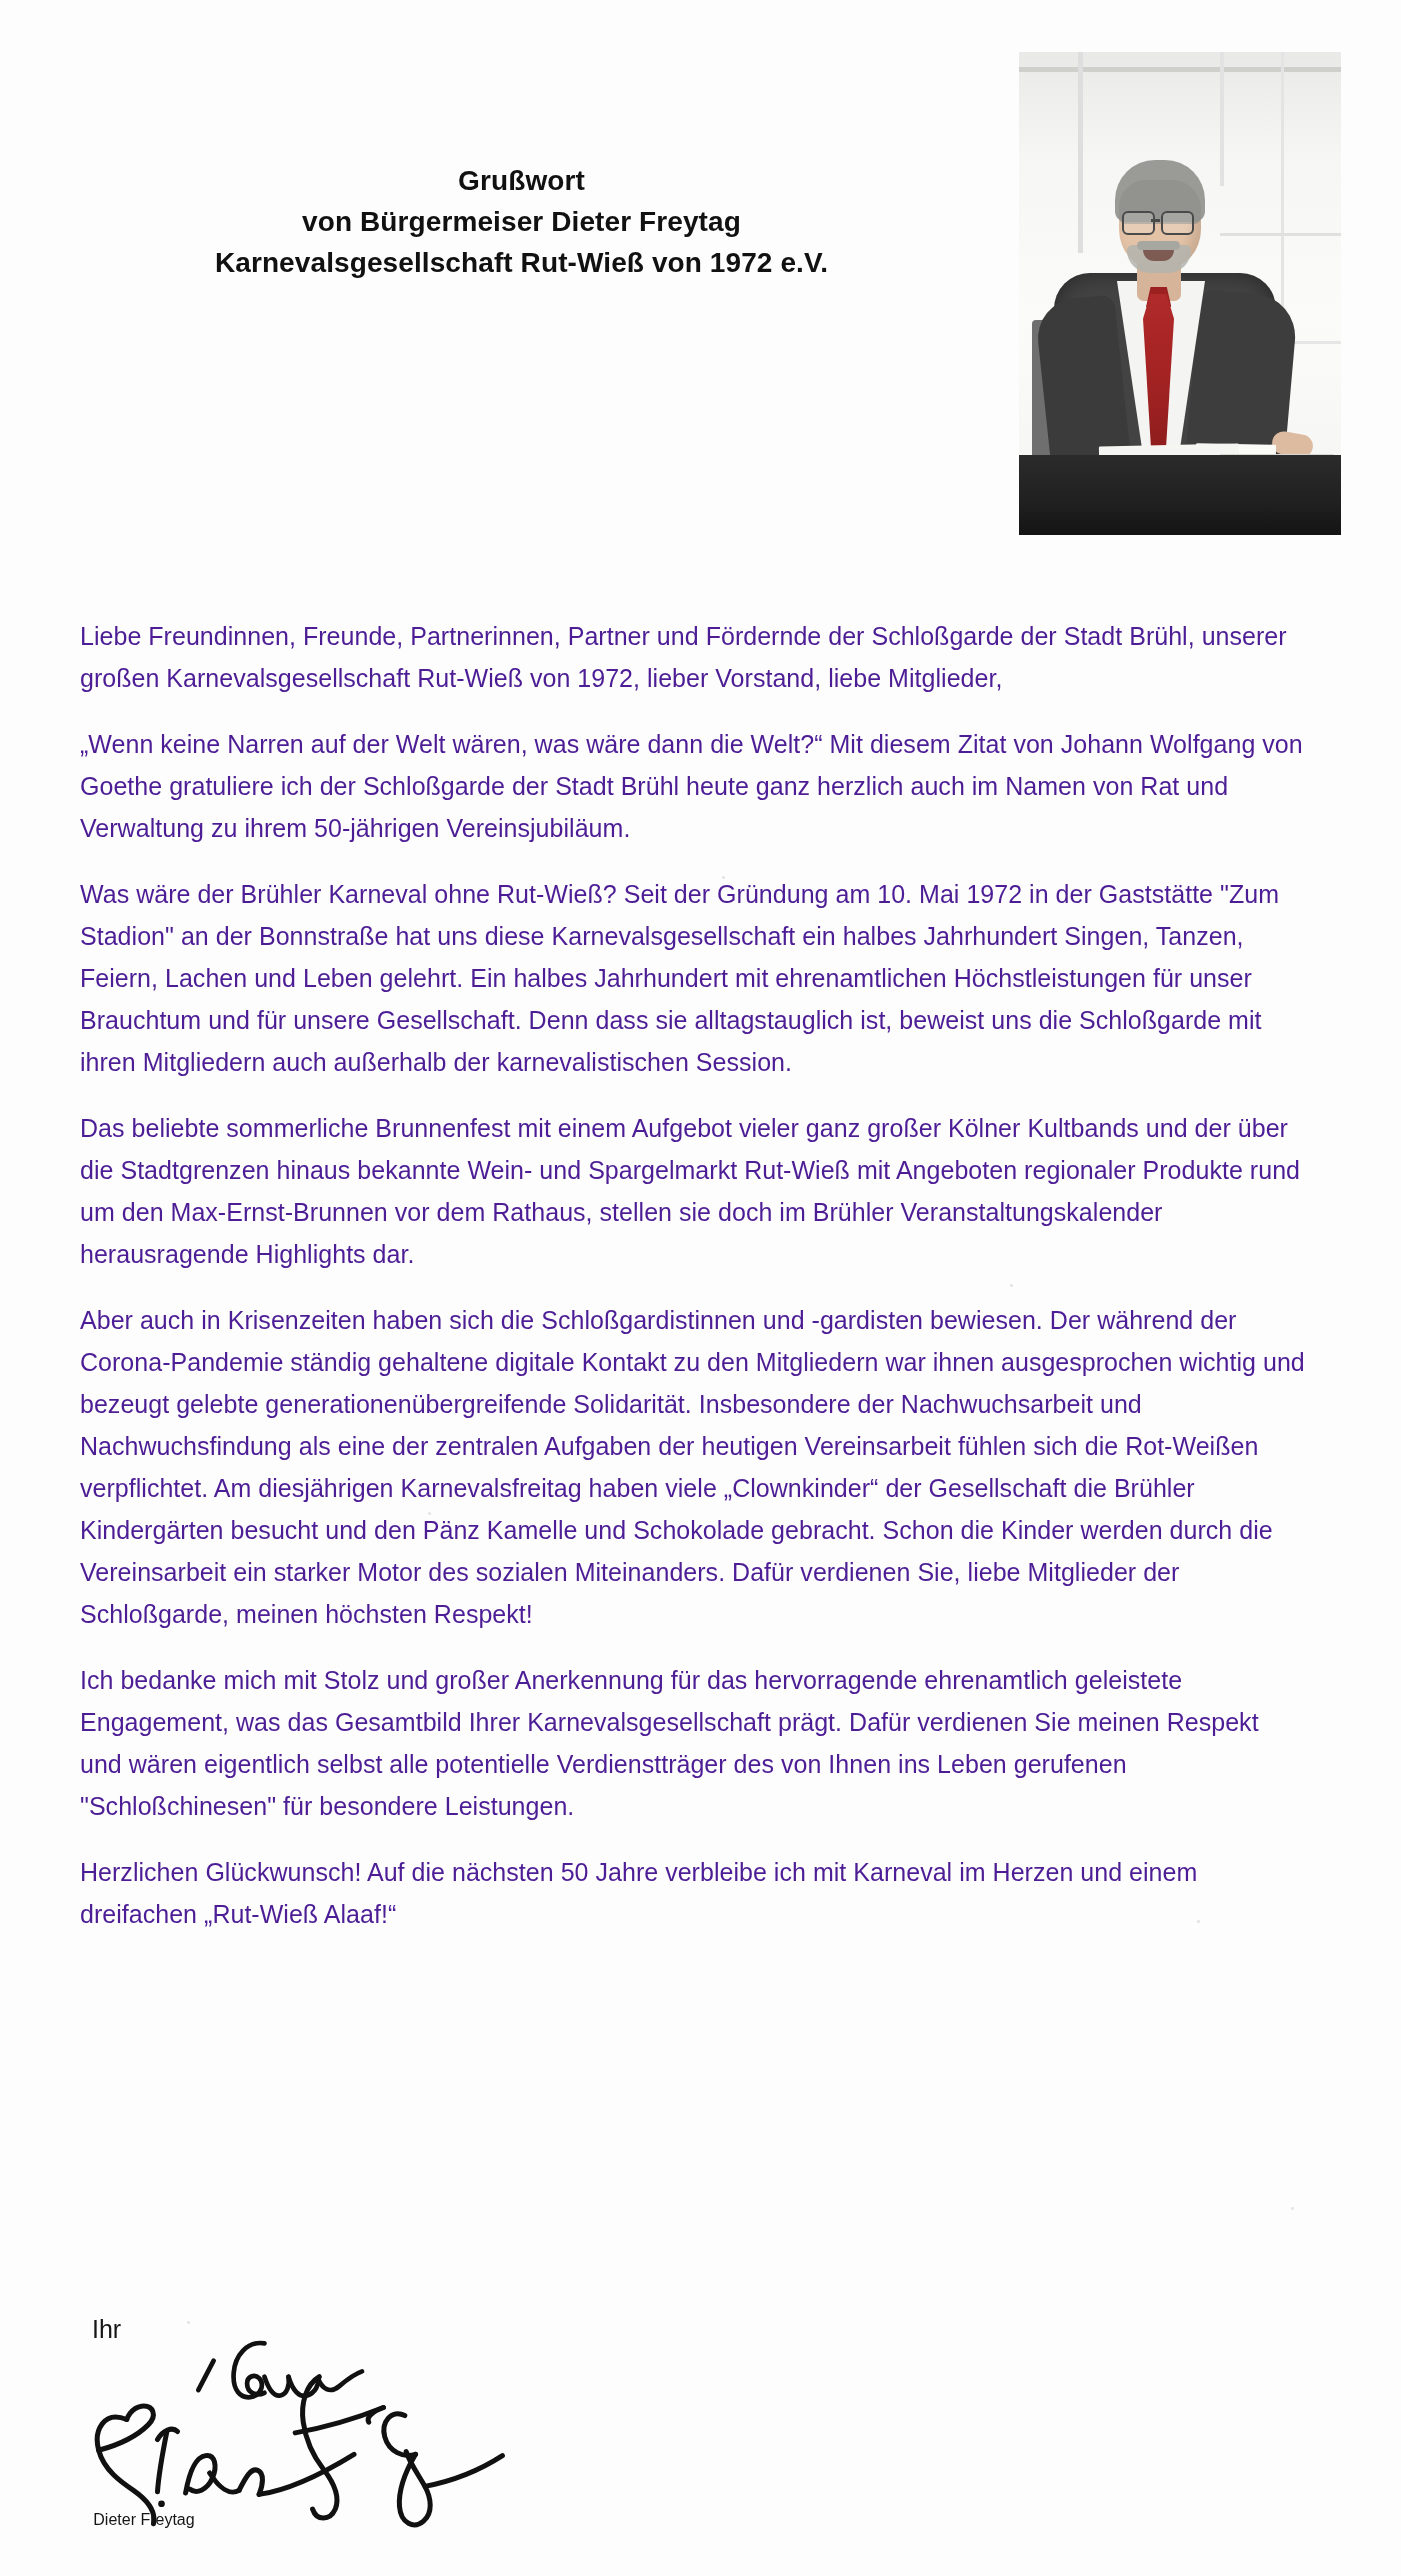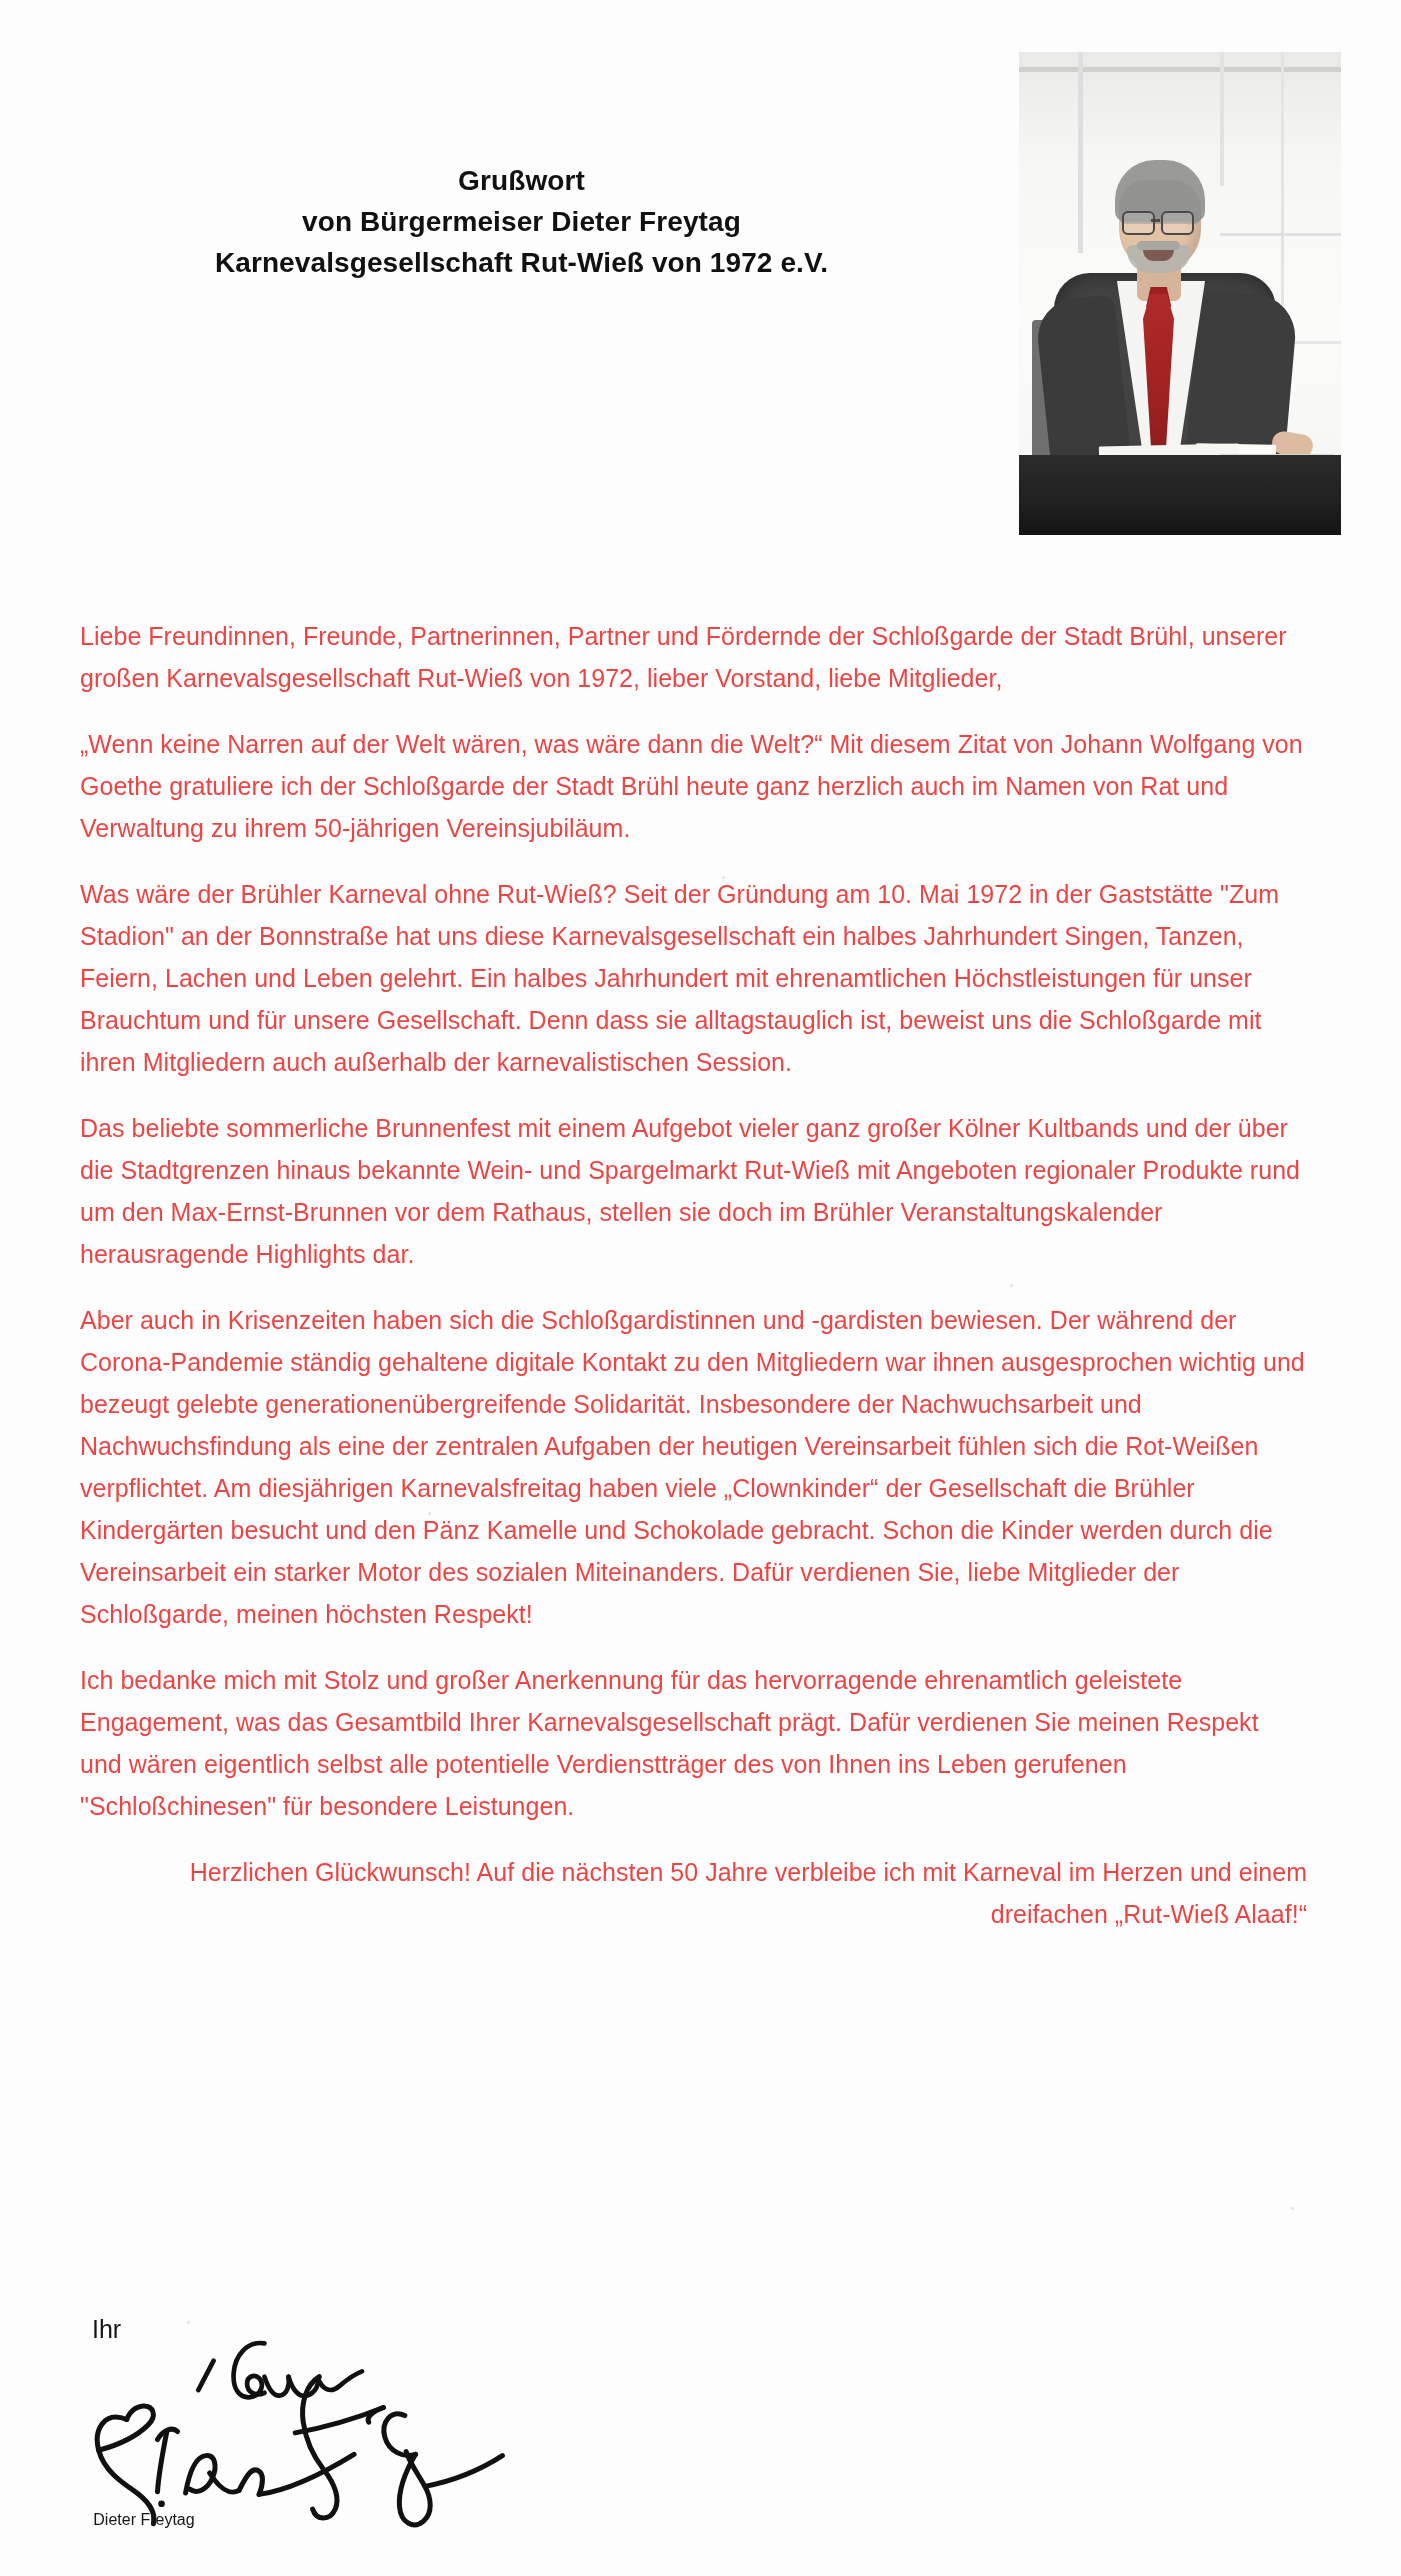--- a/index.html
+++ b/index.html
@@ -204,25 +204,25 @@
   #letter-body {
     position: absolute;
     left: 80px;
     top: 615px;
     width: 1227px;
   }
   #letter-body .para {
     font-size: 25px;
     line-height: 42px;
     margin: 0 0 24px 0;
-    color: #ef4444;
+    color: #4c1d95;
     letter-spacing: 0.03px;
     text-align: left;
   }
-  #letter-body .para:last-child { margin-bottom: 8px; text-align: right; }
+  #letter-body .para:last-child { margin-bottom: 8px; }
 
   
   #signature-block {
     position: absolute;
     left: 92px;
     top: 2294px;
     width: 602px;
     height: 268px;
   }
   #closing-word {

